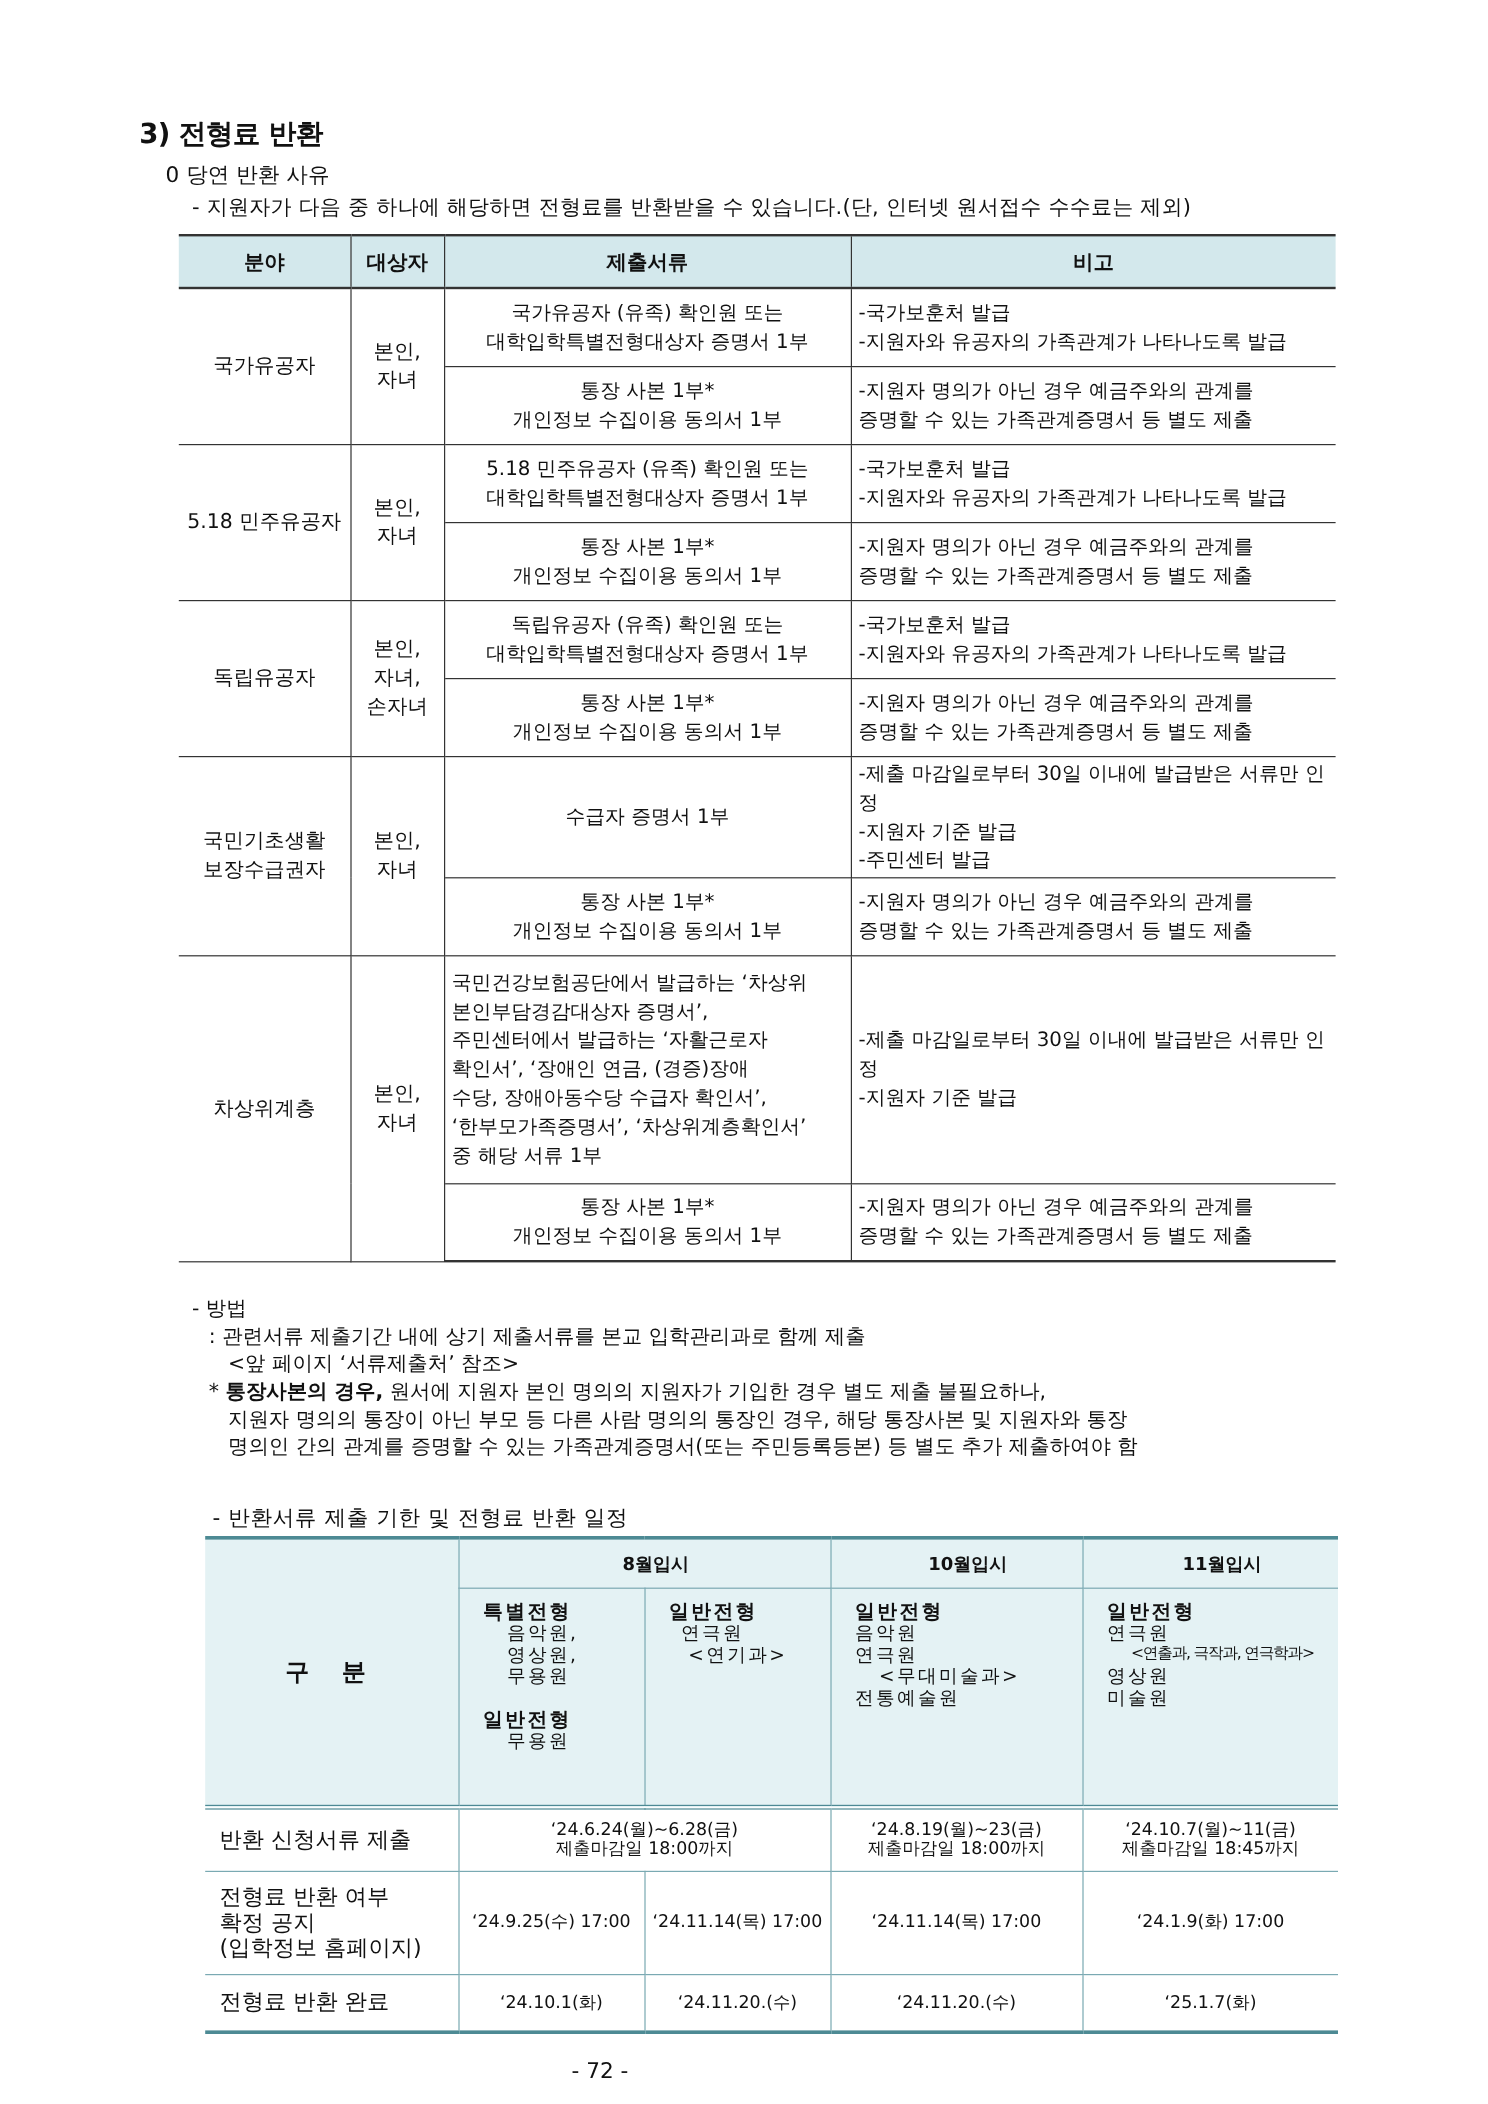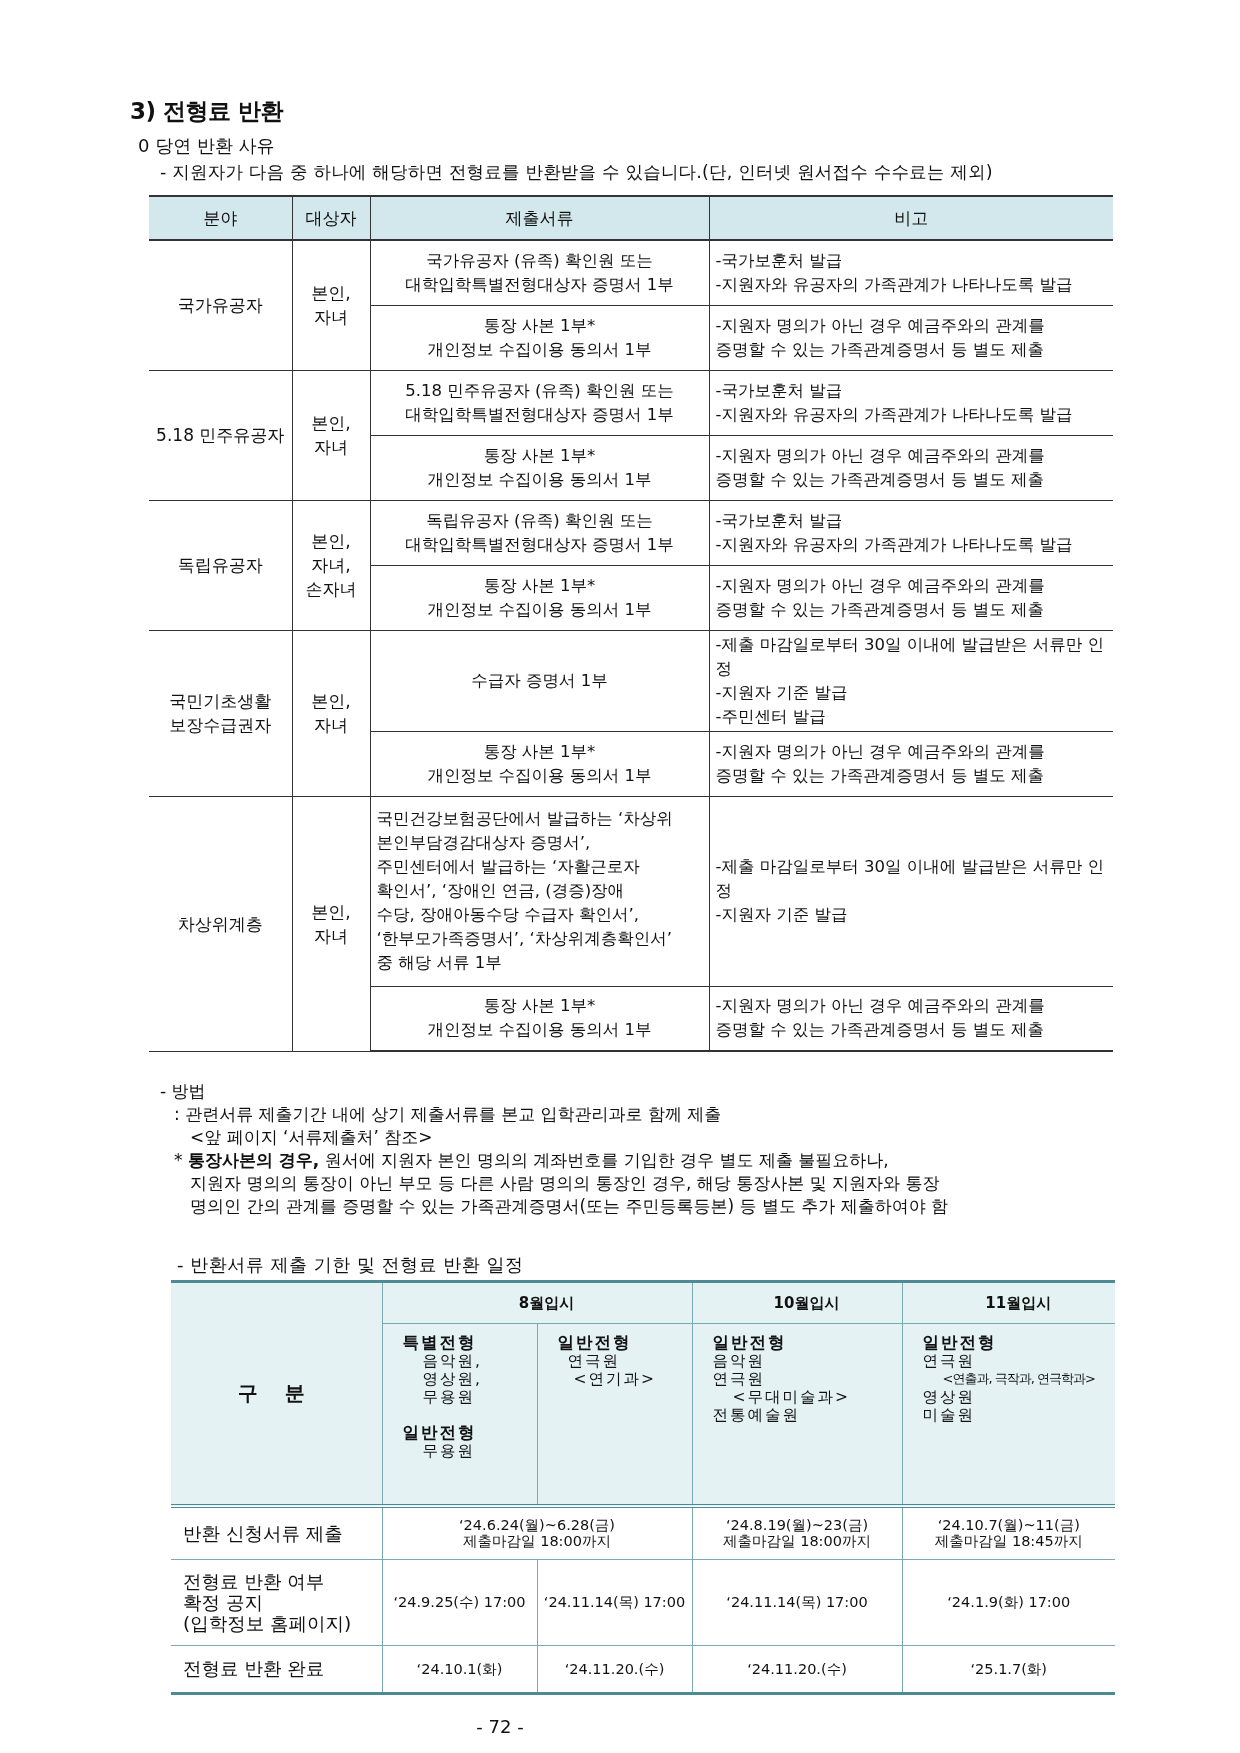--- a/index.html
+++ b/index.html
@@ -1,31 +1,31 @@
 <!DOCTYPE html>
 <html><head>
 <meta charset="utf-8">
 <style>
   html, body { margin: 0; padding: 0; background: #ffffff; }
   body {
     width: 1240px; height: 1753px; position: relative; overflow: hidden;
     font-family: "DejaVu Sans", "Liberation Sans", sans-serif; color: #111;
   }
   .abs { position: absolute; }
-  .section-title { left: 130px; top: 96px; font-size: 23px; font-weight: bold; letter-spacing: -0.5px; }
+  .section-title { left: 116px; top: 96px; font-size: 23px; font-weight: bold; letter-spacing: -0.5px; }
   .subhead { left: 138px; top: 134px; font-size: 18px; }
   .desc { left: 160px; top: 160px; font-size: 17.5px; letter-spacing: 0.2px; white-space: nowrap; }
 
   
   table.t1 {
     position: absolute; left: 149px; top: 195px; width: 964px;
     border-collapse: collapse; font-size: 17px; table-layout: fixed;
   }
   table.t1 th {
-    background: #d3e8ec; font-weight: normal; height: 40px;
+    background: #d3e8ec; font-weight: bold; height: 40px;
     border-top: 2px solid #333; border-bottom: 2px solid #333;
     border-left: 1.5px solid #333; border-right: 1.5px solid #333;
   }
   table.t1 th:first-child { border-left: none; }
   table.t1 th:last-child { border-right: none; }
   table.t1 td {
     border: 1.5px solid #333; padding: 2px 4px; line-height: 24px; vertical-align: middle;
   }
   table.t1 td.f { border-left: none; text-align: center; margin-left: 47px; }
   table.t1 td.r { border-right: none; text-align: left; padding-left: 6px; white-space: pre-line; font-size: 16.5px; }
@@ -176,21 +176,21 @@
   </tr>
 </tbody>
   </table>
 
 <div class="abs method">
   <div>- 방법</div>
   <div class="ind1">: 관련서류 제출기간 내에   상기 제출서류를 본교 입학관리과로 함께 제출</div>
   <div class="ind2">&lt;앞 페이지 ‘서류제출처’ 참조&gt;</div>
   <div>
     <span class="star">*</span>
-    <b>통장사본의 경우,</b><span> 원서에 지원자 본인 명의의 계좌번호를 기입한 경우 별도 제출 불필요하나,</span>
+    <b>통장사본의 경우,</b><span> 원서에 지원자 본인 명의의 지원자가 기입한 경우 별도 제출 불필요하나,</span>
   </div>
   <div class="ind2">지원자 명의의 통장이 아닌 부모 등 다른 사람 명의의 통장인 경우, 해당 통장사본 및 지원자와 통장</div>
   <div class="ind2">명의인 간의 관계를 증명할 수 있는 가족관계증명서(또는 주민등록등본) 등 별도 추가 제출하여야 함</div>
 </div>
 
 <div class="abs sched-title">-  반환서류 제출 기한 및 전형료 반환 일정</div>
 
 <table class="t2">
   <colgroup>
     <col style="width:211px">

